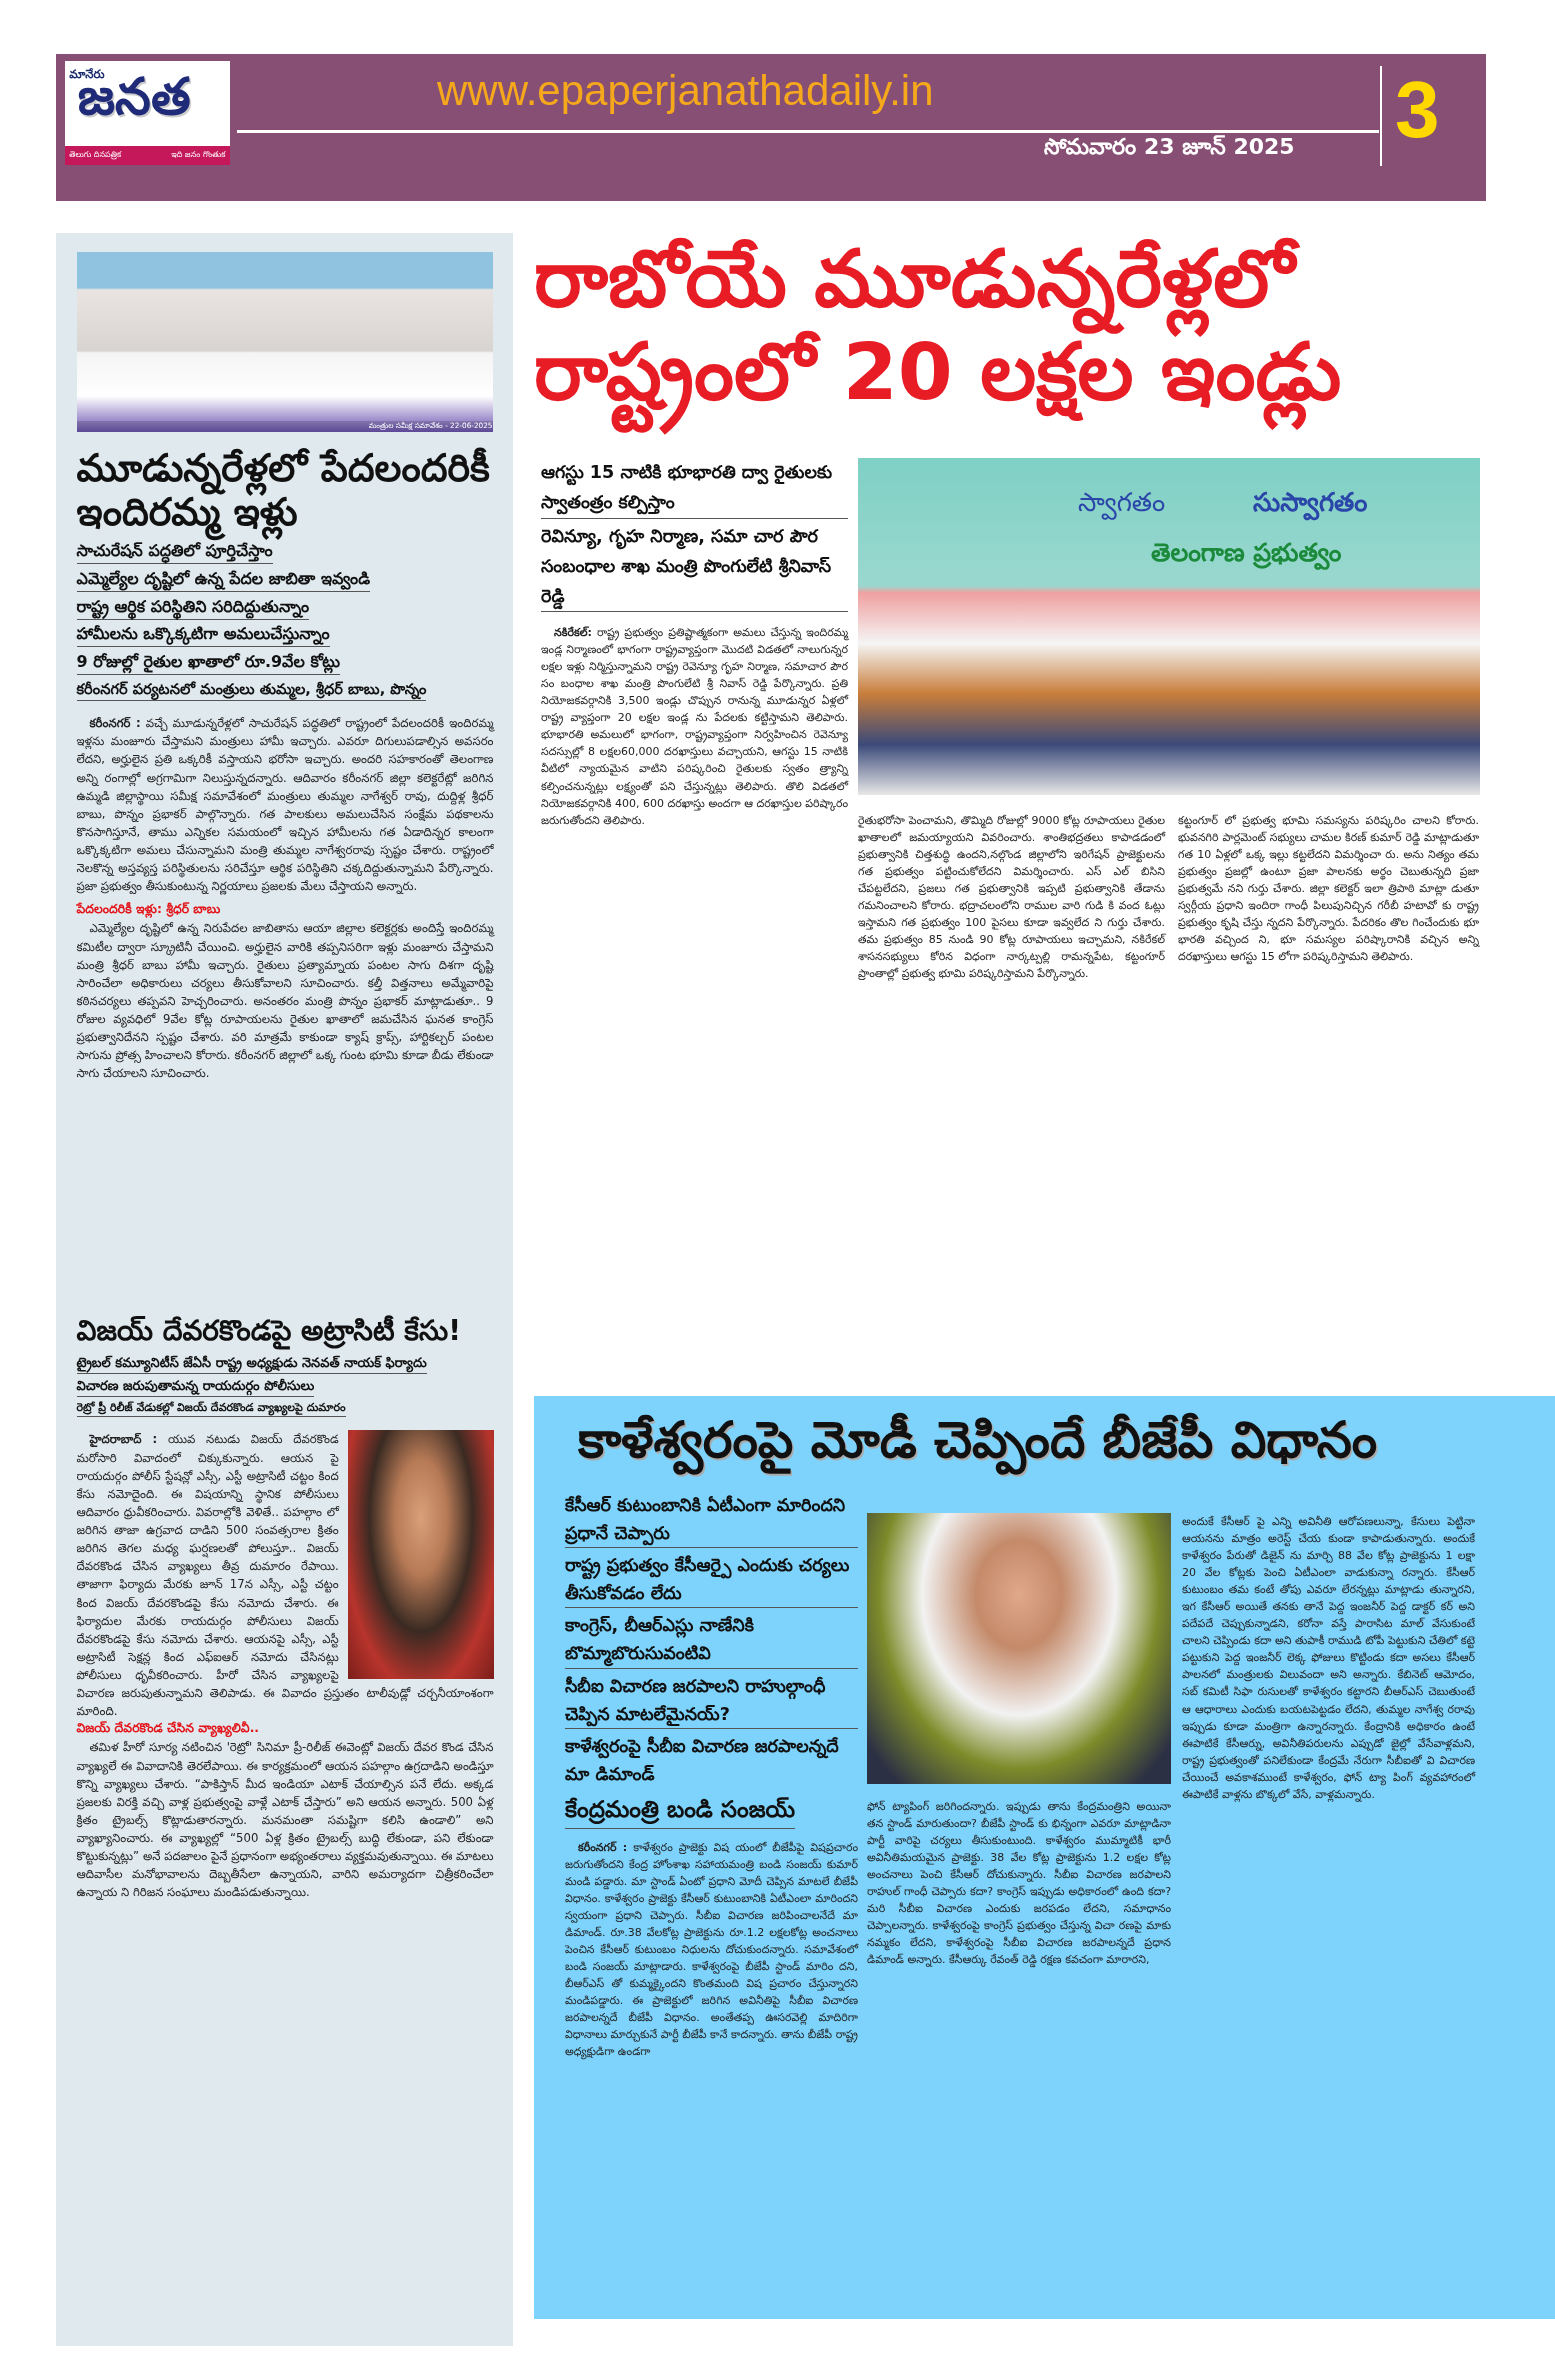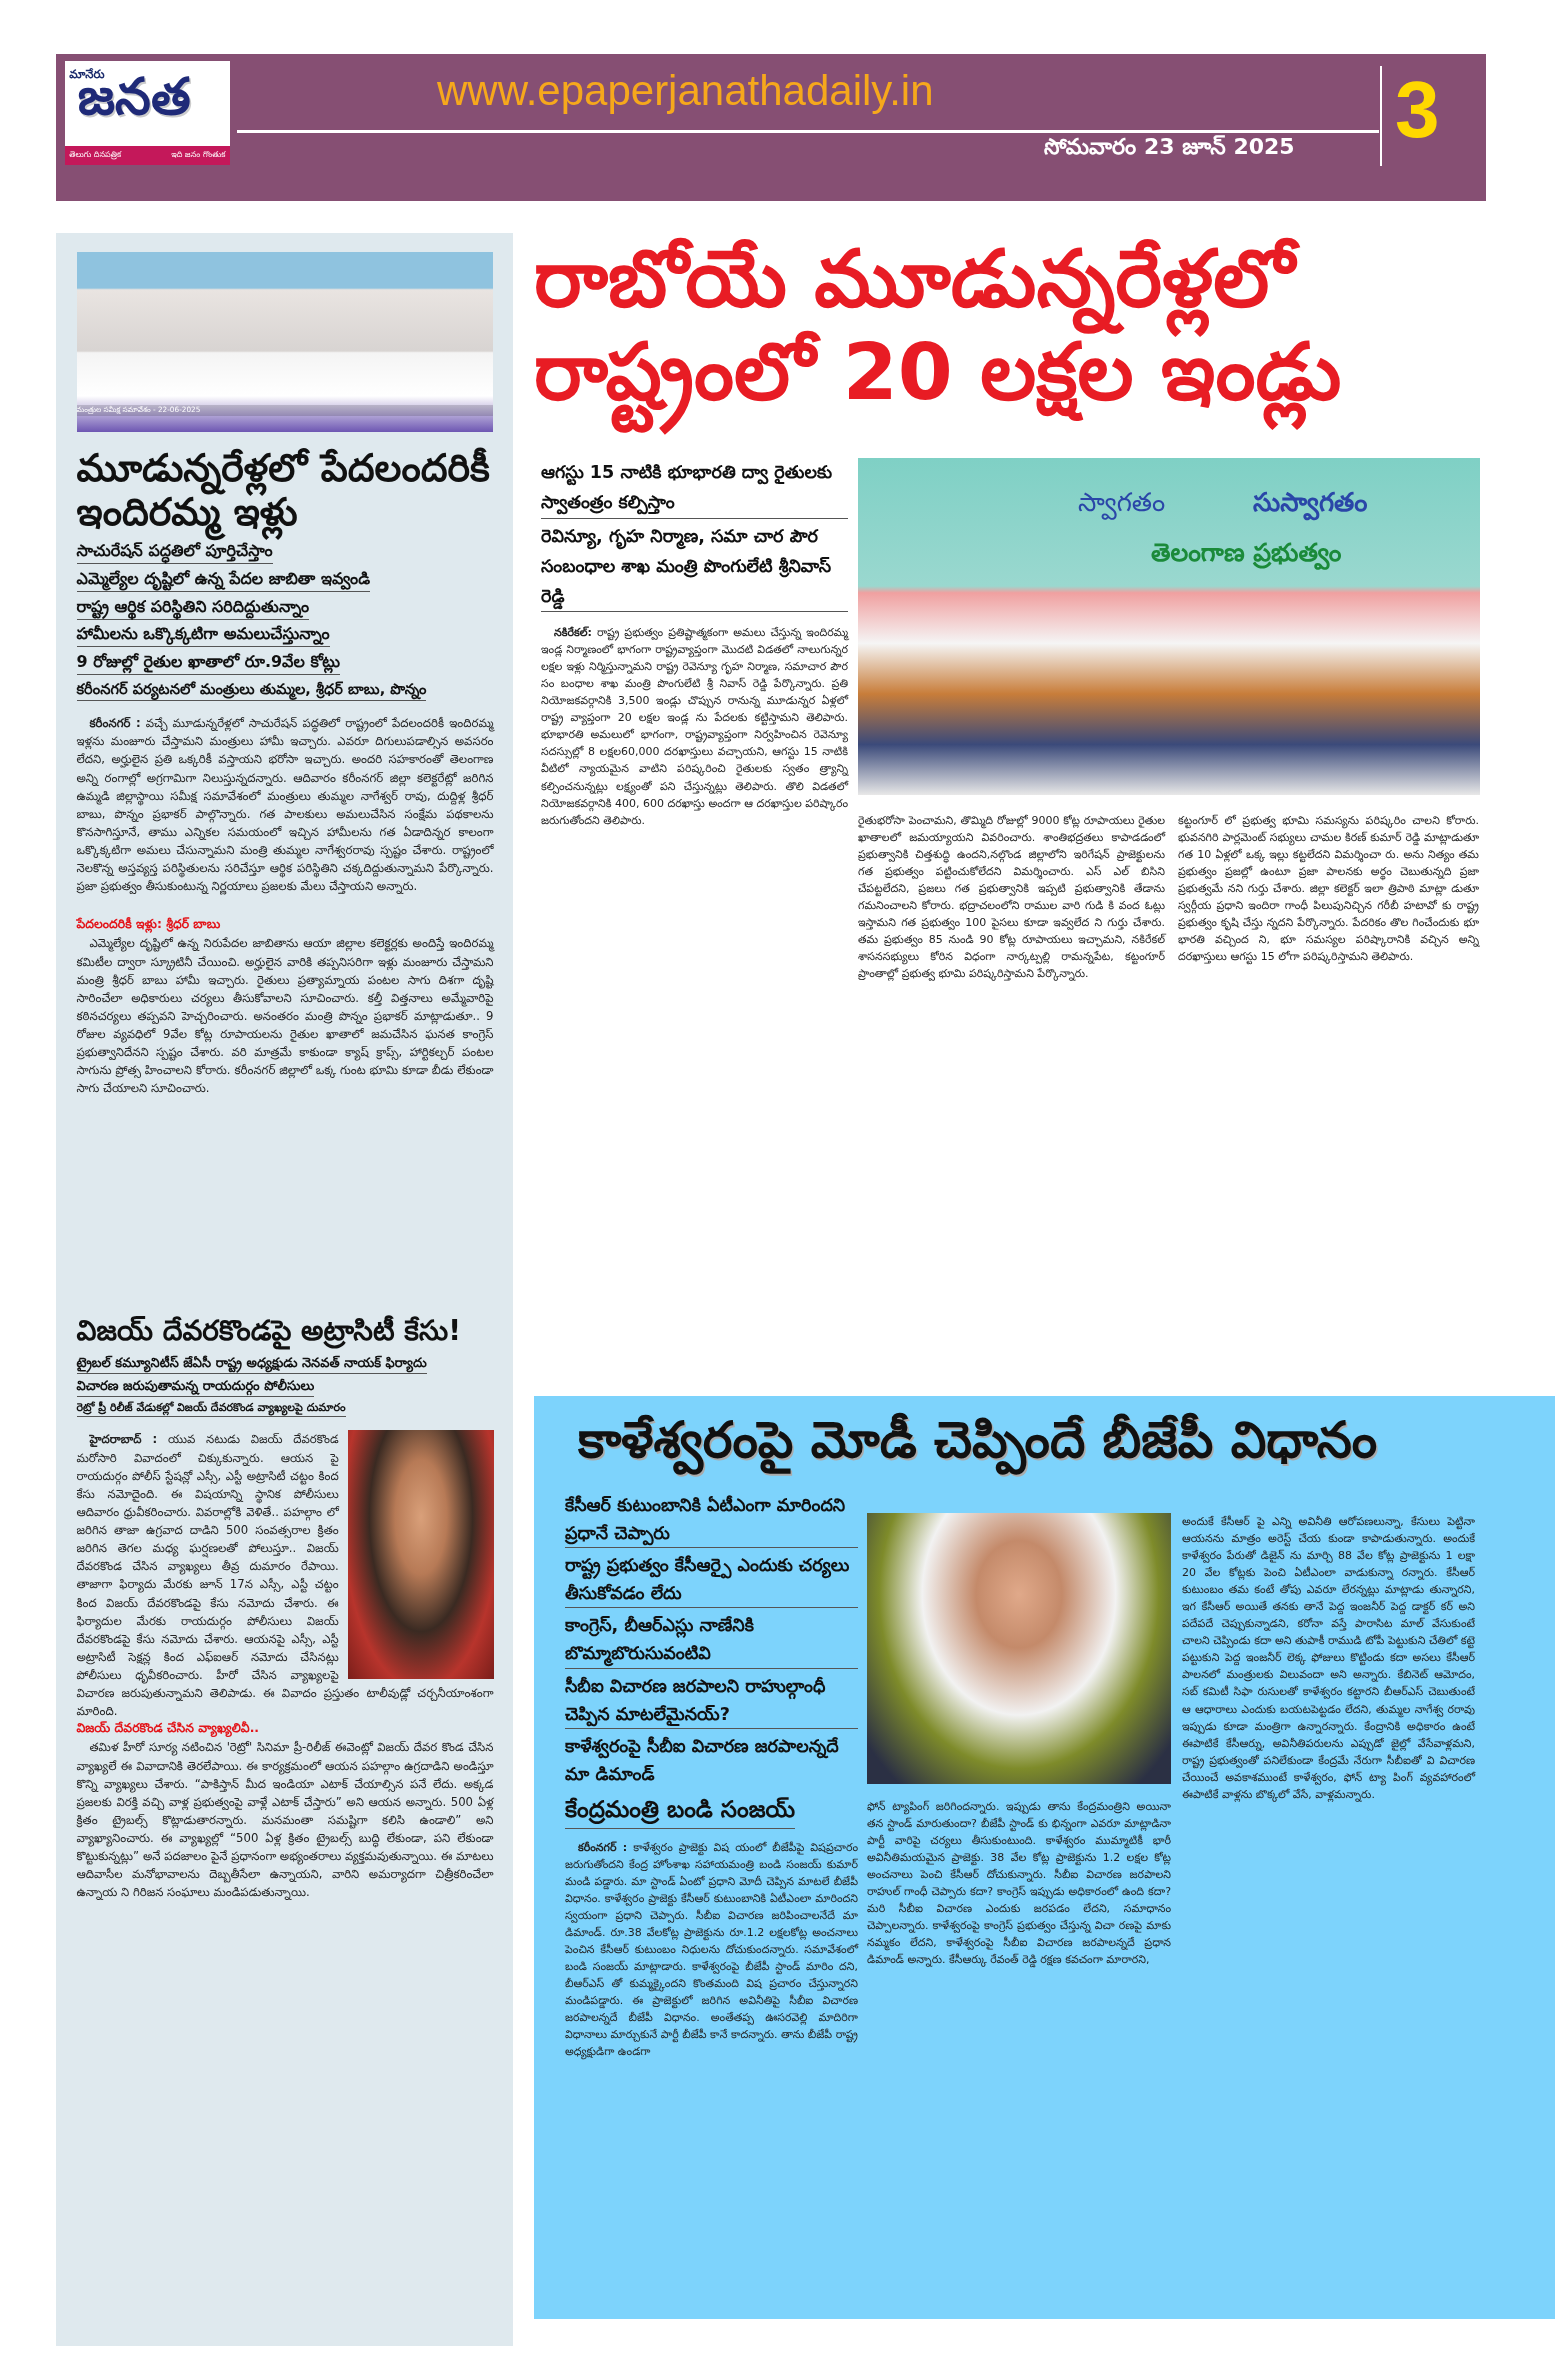--- a/index.html
+++ b/index.html
@@ -11,21 +11,21 @@
   .logo .big{position:absolute;left:13px;top:10.2px;font-size:51px;font-weight:bold;color:#1f2a78;text-shadow:1.5px 1.5px 0 #ccc;line-height:1}
   .logo .strip{position:absolute;left:0;bottom:0;width:100%;height:19px;background:#c4185a;display:flex;justify-content:space-between;align-items:center;padding:0 4.4px;font-size:8px;color:#fff}
   .url{position:absolute;left:381px;top:13px;font-family:"Liberation Sans",sans-serif;font-size:42px;color:#f6a81c;letter-spacing:0}
   .hline{position:absolute;left:181px;top:76px;width:1142px;height:2.9px;background:#fff}
   .vline{position:absolute;left:1324px;top:11.7px;width:1.5px;height:100px;background:#fff}
   .date{position:absolute;left:988px;top:80px;font-size:22px;color:#fff;font-weight:bold}
   .pageno{position:absolute;left:1339px;top:5.9px;font-size:80px;color:#ffd800;font-weight:bold;font-family:"Liberation Sans",sans-serif;line-height:1.25}
 
   .leftcol{position:absolute;left:56px;top:233px;width:457px;height:2113px;background:#dfe9ee;}
   .photo{position:absolute;background:linear-gradient(135deg,#c9ccd0,#8b8f93 40%,#eaeaea 60%,#6c6f74);}
-  .photo .cap{position:absolute;left:0;bottom:16px;width:100%;font-size:7.3px;color:#fff;background:rgba(0,0,0,.15);text-align:left}
+  .photo .cap{position:absolute;left:0;bottom:0;width:100%;font-size:7.3px;color:#fff;background:rgba(0,0,0,.15);text-align:right}
   .h-big{font-weight:bold;color:#111;line-height:1.15}
   .sub{font-weight:bold;color:#111;font-size:16px;line-height:1.5;border-bottom:0.7px solid #555;display:inline-block;margin-bottom:2.9px}
   .body{font-size:11.7px;line-height:1.55;color:#222;text-align:justify}
   .body b{font-weight:bold}
   .red-sub{color:#e3151a;font-weight:bold;font-size:12.4px}
 
   .main-head{position:absolute;left:534px;top:233px;width:951px;color:#e81c24;font-weight:bold;font-size:79px;line-height:1.18}
   .col{position:absolute}
   .pink{position:absolute;left:534px;top:1396px;width:1058px;height:923px;background:#7dd3fc}
   .pink-head{position:absolute;left:44px;top:14.6px;font-size:50px;font-weight:bold;color:#111;text-shadow:1.5px 1.5px 0 #aaa}
@@ -58,21 +58,21 @@
     <div class="sub">సాచురేషన్ పద్ధతిలో పూర్తిచేస్తాం</div><br>
     <div class="sub">ఎమ్మెల్యేల దృష్టిలో ఉన్న పేదల జాబితా ఇవ్వండి</div><br>
     <div class="sub">రాష్ట్ర ఆర్థిక పరిస్థితిని సరిదిద్దుతున్నాం</div><br>
     <div class="sub">హామీలను ఒక్కొక్కటిగా అమలుచేస్తున్నాం</div><br>
     <div class="sub">9 రోజుల్లో రైతుల ఖాతాలో రూ.9వేల కోట్లు</div><br>
     <div class="sub" style="font-size:14.6px">కరీంనగర్ పర్యటనలో మంత్రులు తుమ్మల, శ్రీధర్ బాబు, పొన్నం</div>
     <p class="body" style="margin-top:10.2px;text-indent:13px">
       <b>కరీంనగర్ :</b>
       <span>వచ్చే మూడున్నరేళ్లలో సాచురేషన్ పద్ధతిలో రాష్ట్రంలో పేదలందరికీ ఇందిరమ్మ ఇళ్లను మంజూరు చేస్తామని మంత్రులు హామీ ఇచ్చారు. ఎవరూ దిగులుపడాల్సిన అవసరం లేదని, అర్హులైన ప్రతి ఒక్కరికీ వస్తాయని భరోసా ఇచ్చారు. అందరి సహకారంతో తెలంగాణ అన్ని రంగాల్లో అగ్రగామిగా నిలుస్తున్నదన్నారు. ఆదివారం కరీంనగర్ జిల్లా కలెక్టరేట్లో జరిగిన ఉమ్మడి జిల్లాస్థాయి సమీక్ష సమావేశంలో మంత్రులు తుమ్మల నాగేశ్వర్ రావు, దుద్దిళ్ల శ్రీధర్ బాబు, పొన్నం ప్రభాకర్ పాల్గొన్నారు. గత పాలకులు అమలుచేసిన సంక్షేమ పథకాలను కొనసాగిస్తూనే, తాము ఎన్నికల సమయంలో ఇచ్చిన హామీలను గత ఏడాదిన్నర కాలంగా ఒక్కొక్కటిగా అమలు చేసున్నామని మంత్రి తుమ్మల నాగేశ్వరరావు స్పష్టం చేశారు. రాష్ట్రంలో నెలకొన్న అస్తవ్యస్త పరిస్థితులను సరిచేస్తూ ఆర్థిక పరిస్థితిని చక్కదిద్దుతున్నామని పేర్కొన్నారు. ప్రజా ప్రభుత్వం తీసుకుంటున్న నిర్ణయాలు ప్రజలకు మేలు చేస్తాయని అన్నారు.</span>
     </p>
-    <div class="red-sub" style="margin-top:21px">పేదలందరికీ ఇళ్లు: శ్రీధర్ బాబు</div>
+    <div class="red-sub" style="margin-top:6px">పేదలందరికీ ఇళ్లు: శ్రీధర్ బాబు</div>
     <p class="body" style="text-indent:13px">ఎమ్మెల్యేల దృష్టిలో ఉన్న నిరుపేదల జాబితాను ఆయా జిల్లాల కలెక్టర్లకు అందిస్తే ఇందిరమ్మ కమిటీల ద్వారా స్క్రూటినీ చేయించి. అర్హులైన వారికి తప్పనిసరిగా ఇళ్లు మంజూరు చేస్తామని మంత్రి శ్రీధర్ బాబు హామీ ఇచ్చారు. రైతులు ప్రత్యామ్నాయ పంటల సాగు దిశగా దృష్టి సారించేలా అధికారులు చర్యలు తీసుకోవాలని సూచించారు. కల్తీ విత్తనాలు అమ్మేవారిపై కఠినచర్యలు తప్పవని హెచ్చరించారు. అనంతరం మంత్రి పొన్నం ప్రభాకర్ మాట్లాడుతూ.. 9 రోజుల వ్యవధిలో 9వేల కోట్ల రూపాయలను రైతుల ఖాతాలో జమచేసిన ఘనత కాంగ్రెస్ ప్రభుత్వానిదేనని స్పష్టం చేశారు. వరి మాత్రమే కాకుండా క్యాష్ క్రాప్స్, హార్టికల్చర్ పంటల సాగును ప్రోత్స హించాలని కోరారు. కరీంనగర్ జిల్లాలో ఒక్క గుంట భూమి కూడా బీడు లేకుండా సాగు చేయాలని సూచించారు.</p>
   </div>
 
   <div style="position:absolute;left:20.5px;top:1082px;width:417px">
     <div class="h-big" style="font-size:28px;margin-bottom:5.9px">విజయ్ దేవరకొండపై అట్రాసిటీ కేసు!</div>
     <div class="sub" style="font-size:13px">ట్రైబల్ కమ్యూనిటీస్ జేఏసీ రాష్ట్ర అధ్యక్షుడు నెనవత్ నాయక్ ఫిర్యాదు</div><br>
     <div class="sub" style="font-size:13px">విచారణ జరుపుతామన్న రాయదుర్గం పోలీసులు</div><br>
     <div class="sub" style="font-size:11px">రెట్రో ప్రీ రిలీజ్ వేడుకల్లో విజయ్ దేవరకొండ వ్యాఖ్యలపై దుమారం</div>
     <div class="photo" style="position:relative;float:right;width:146px;height:249px;margin:10.2px 0 4.4px 8.8px;background:radial-gradient(ellipse at 50% 35%,#d9a07a 0%,#b77a56 25%,#3a2a22 50%,#b8342c 75%,#7a1e1a 100%);"></div>
     <p class="body" style="margin-top:10.2px;text-indent:13px">

